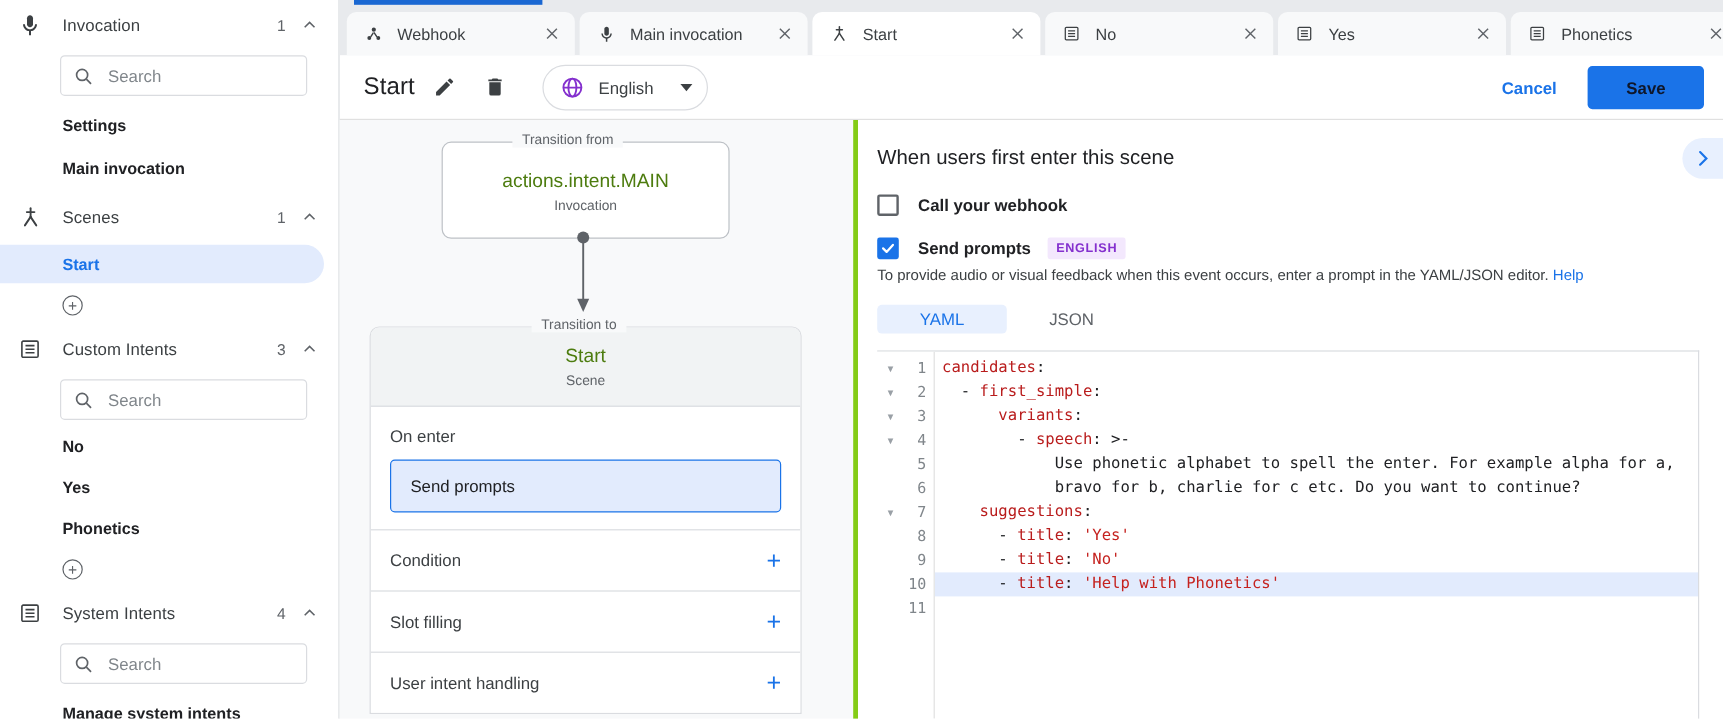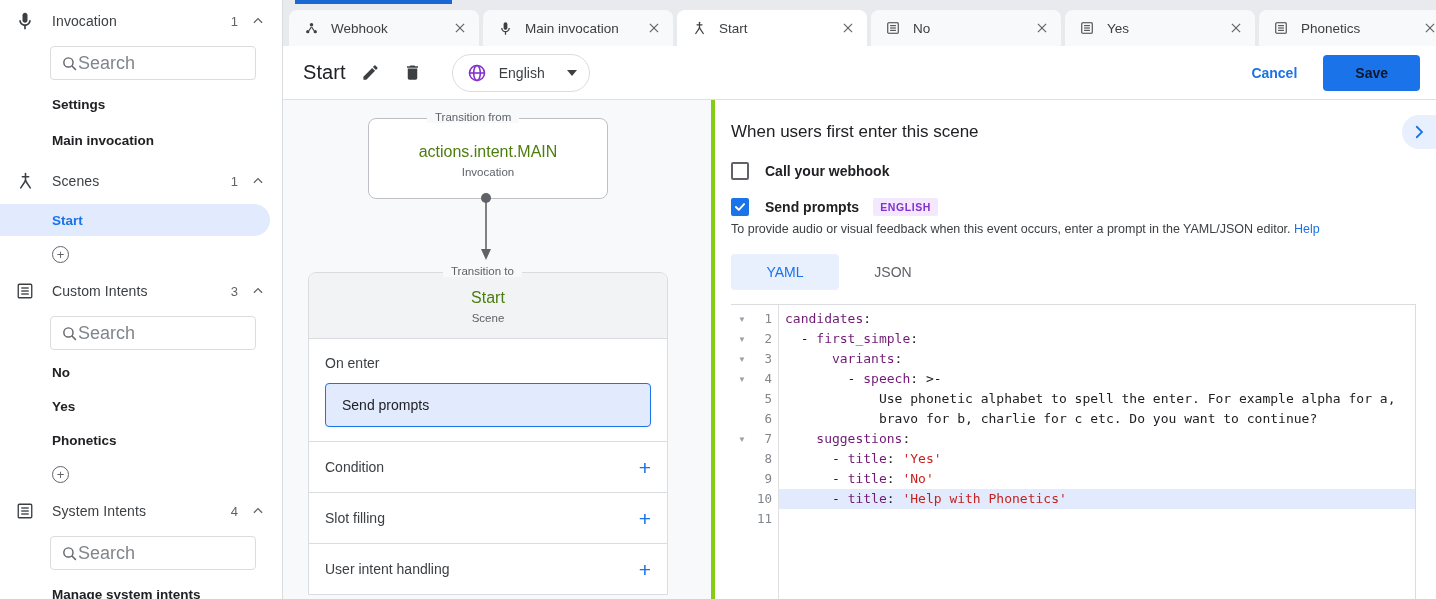--- a/index.html
+++ b/index.html
@@ -49,21 +49,21 @@
     height: 34px;
     border: 1px solid #dadce0;
     border-radius: 4px;
     padding: 0 10px;
     background: #fff;
   }
   .search-box .s-icon { width: 17px; height: 17px; color: #5f6368; flex:0 0 17px; display:flex; }
   .search-box input {
     border: none; outline: none; flex: 1;
     font-family: "Liberation Sans", sans-serif;
-    font-size: 18px; color: #3c4043; 
+    font-size: 14px; color: #3c4043; margin-left: 12px;
     background: transparent;
   }
   .search-box input::placeholder { color: #80868b; }
   .side-link {
     height: 32px; display: flex; align-items: center;
     padding-left: 52px; font-size: 13.5px; font-weight: bold;
     color: #202124; cursor: pointer; margin: 4px 0;
   }
   .side-item {
     height: 32px; display: flex; align-items: center;
@@ -240,21 +240,21 @@
   .badge {
     margin-left: 14px; background: #f3e8fd; color: #8430ce;
     font-size: 10.5px; letter-spacing: .6px;
     padding: 3px 7px; border-radius: 2px; font-weight: bold;
   }
   .hint { font-size: 12.5px; color: #3c4043; margin: -6px 0 18px 0; }
   .hint a { color: #1a73e8; text-decoration: none; }
 
   .seg { display: flex; margin-bottom: 0; }
   .seg-tab {
-    width: 108px; height: 36px;
+    width: 108px; height: 24px;
     display: flex; align-items: center; justify-content: center;
     font-size: 14px; color: #5f6368; cursor: pointer; border-radius: 4px;
   }
   .seg-tab.active { background: #e8f0fe; color: #1a73e8; }
 
   .editor {
     margin-top: 14px; flex: 1;
     border-top: 1px solid #dadce0;
     display: flex; min-height: 0;
     margin-right: 20px;
@@ -281,21 +281,21 @@
     font-size: 12.5px; color: #80868b;
   }
   .code-area { flex: 1; padding-top: 4px; overflow: hidden; min-width: 0; }
   .cline {
     height: 20px; line-height: 20px;
     font-family: "DejaVu Sans Mono", monospace;
     font-size: 13px; white-space: pre; color: #202124;
     padding-left: 6px;
   }
   .cline.hl { background: #e2ebfd; }
-  .k { color: #701a75; }
+  .k { color: #b91c1c; }
   .s { color: #c5221f; }
   .p { color: #202124; }
 
   .collapse-btn {
     position: absolute; right: 0; top: 15px;
     width: 34px; height: 34px;
     background: #e8f0fe; color: #1a73e8;
     border-radius: 17px 0 0 17px;
     display: flex; align-items: center; justify-content: center;
     cursor: pointer; z-index: 5;

